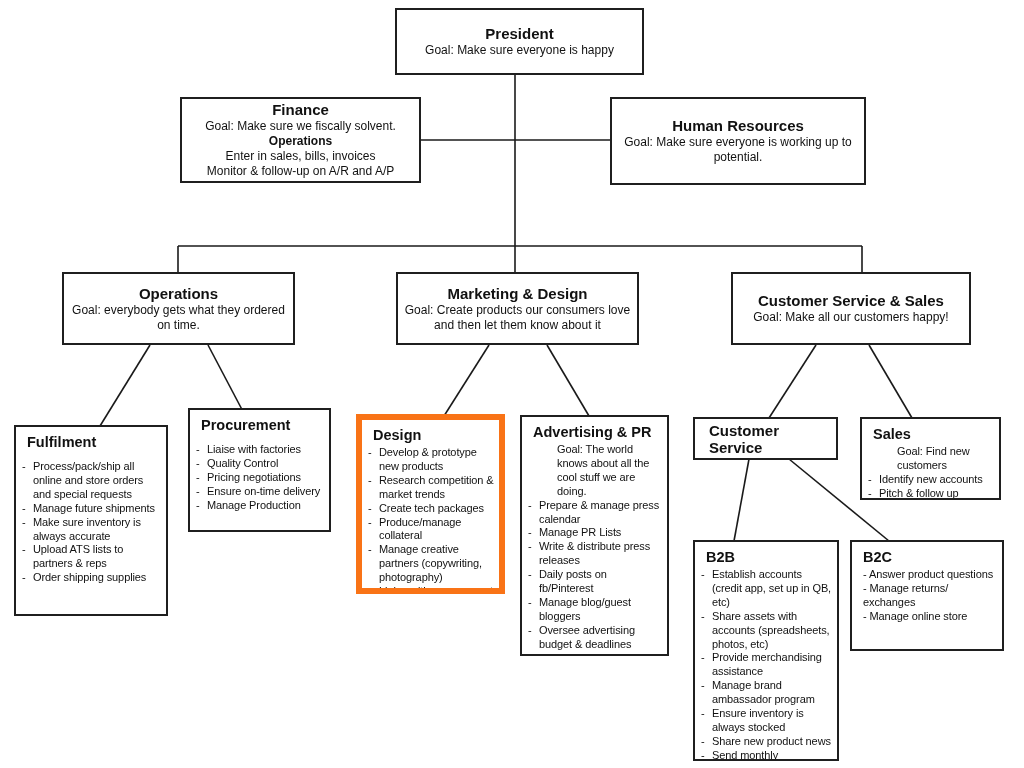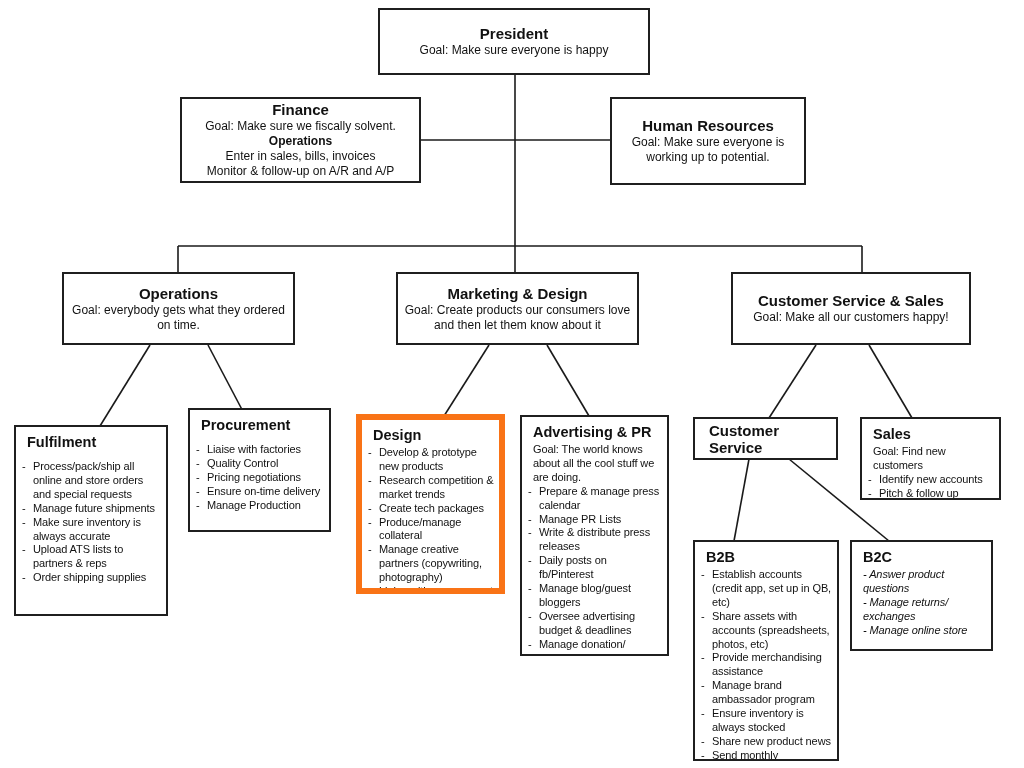--- a/index.html
+++ b/index.html
@@ -31,43 +31,43 @@
     padding: 4px 6px;
   }
   .t1 .title { font-weight: bold; font-size: 15px; line-height: 18px; }
   .t1 .body  { font-size: 12px; line-height: 15px; }
   .t1 .sub   { font-weight: bold; font-size: 12px; line-height: 15px; }
   
   .leaf { padding: 7px 4px 6px 5px; text-align: left; }
   .leaf .title { font-weight: bold; font-size: 14.5px; line-height: 17px; margin-bottom: 2px; padding-left: 6px; }
   .leaf .title.gap { margin-bottom: 9px; }
   .leaf .body, .items .item { font-size: 11px; line-height: 13.9px; letter-spacing: -0.1px; overflow-wrap: break-word; }
-  .leaf .goal { padding-left: 6px; }
+  .leaf .goal { padding-left: 6px; margin-left: 24px; }
   .items .item { position: relative; padding-left: 12px; }
   .items .item::before { content: "-"; position: absolute; left: 1px; top: 0; }
-  .items.inline .item { padding-left: 6px; font-style: italic; }
+  .items.inline .item { padding-left: 6px; }
   .items.inline .item::before { content: "- "; position: static; white-space: pre; }
   
-  #node-president          { left: 378px; top: 8px;   width: 272px; height: 67px; }
+  #node-president          { left: 395px; top: 8px;   width: 249px; height: 67px; }
   #node-finance            { left: 180px; top: 97px;  width: 241px; height: 86px; }
-  #node-human-resources    { left: 610px; top: 97px;  width: 196px; height: 88px; }
+  #node-human-resources    { left: 610px; top: 97px;  width: 256px; height: 88px; }
   #node-operations         { left: 62px;  top: 272px; width: 233px; height: 73px; }
   #node-marketing-design   { left: 396px; top: 272px; width: 243px; height: 73px; }
   #node-cs-sales           { left: 731px; top: 272px; width: 240px; height: 73px; align-items: center; }
   #node-fulfilment         { left: 14px;  top: 425px; width: 154px; height: 191px; }
   #node-procurement        { left: 188px; top: 408px; width: 143px; height: 124px; }
   #node-design             { left: 356px; top: 414px; width: 149px; height: 180px;
                              border: 6px solid #f97316; z-index: 2; }
   #node-advertising-pr     { left: 520px; top: 415px; width: 149px; height: 241px; }
   #node-customer-service   { left: 693px; top: 417px; width: 145px; height: 43px;
                              display: flex; align-items: center; }
   #node-customer-service .title { margin-bottom: 0; padding-left: 9px; font-size: 15px; }
   #node-sales              { left: 860px; top: 417px; width: 141px; height: 83px; }
   #node-b2b                { left: 693px; top: 540px; width: 146px; height: 221px; }
-  #node-b2c                { left: 850px; top: 540px; width: 143px; height: 111px; }
+  #node-b2c                { left: 850px; top: 540px; width: 154px; height: 111px; }
 </style>
 </head>
 <body>
 
 <svg id="edges" viewBox="0 0 1024 768" xmlns="http://www.w3.org/2000/svg" stroke="#1a1a1a" stroke-width="1.6">
   <line x1="515" y1="75" x2="515" y2="272"></line>
   <line x1="420" y1="140" x2="610" y2="140"></line>
   <line x1="178" y1="246" x2="862" y2="246"></line>
   <line x1="178" y1="246" x2="178" y2="272"></line>
   <line x1="862" y1="246" x2="862" y2="272"></line>

